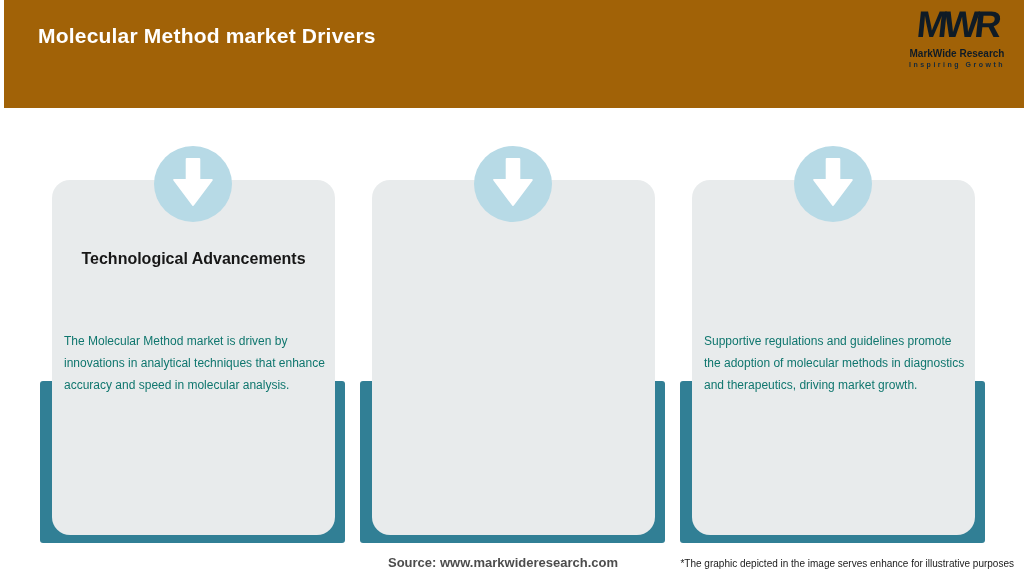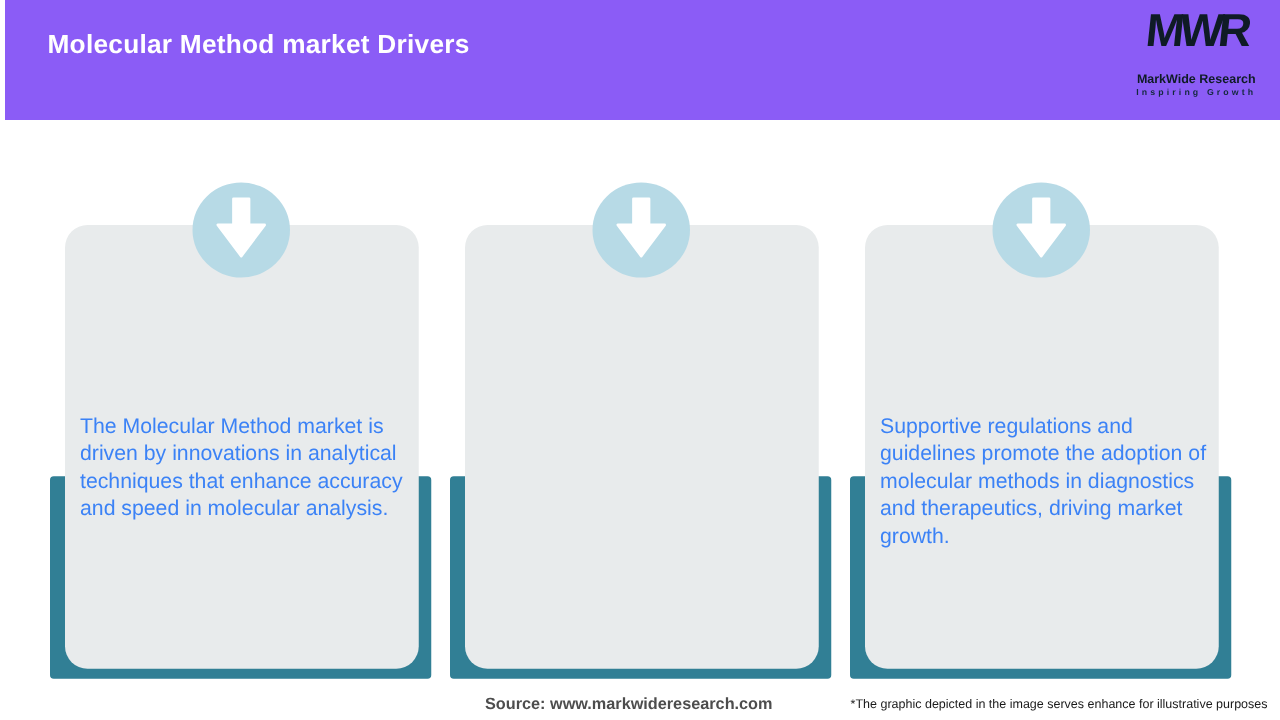--- a/index.html
+++ b/index.html
@@ -3,37 +3,37 @@
 <meta charset="utf-8">
 <style>
   html,body{margin:0;padding:0;}
   body{
     width:1024px;height:576px;position:relative;overflow:hidden;
     background:#ffffff;
     font-family:"Liberation Sans", sans-serif;
   }
   
   .header{
-    position:absolute;left:4px;top:0;right:0;height:96px;
-    background:#8b5cf6;
+    position:absolute;left:4px;top:0;right:0;height:108px;
+    background:#a16207;
   }
   .header-title{
     position:absolute;left:34px;top:24px;
     color:#ffffff;font-size:21px;font-weight:700;letter-spacing:.2px;
   }
   .logo{
     position:absolute;right:12px;top:6px;width:110px;text-align:center;
     color:#0f1b26;line-height:1;
   }
   .logo-acronym{
     font-size:37px;font-weight:800;letter-spacing:-4px;
     transform:skewX(-6deg);display:inline-block;
     color:#0f1b26;
   }
-  .logo-name{font-size:10px;font-weight:800;margin-top:16px;color:#0f1b26;}
+  .logo-name{font-size:10px;font-weight:800;margin-top:6px;color:#0f1b26;}
   .logo-tagline{font-size:7px;font-weight:700;letter-spacing:2.5px;margin-top:2px;color:#13293d;}
   
   .col{position:absolute;top:0;width:305px;height:576px;}
   .col1{left:40px;} .col2{left:360px;} .col3{left:680px;}
   .frame{
     position:absolute;left:0;right:0;top:381px;height:162px;
     background:#317f95;border-radius:3px;
   }
   .card{
     position:absolute;left:12px;right:10px;top:180px;height:355px;
@@ -45,21 +45,21 @@
     background:#b7dae6;
     display:flex;align-items:center;justify-content:center;
   }
   .icon-circle svg{display:block;margin-top:-4px;}
   .card-title{
     position:absolute;left:12px;right:10px;top:250px;
     text-align:center;font-size:16px;font-weight:700;color:#171717;
   }
   .card-body{
     position:absolute;left:24px;right:20px;top:330px;
-    font-size:17px;line-height:22px;color:#3b82f6;
+    font-size:12px;line-height:22px;color:#0f766e;
   }
   
   .source{
     position:absolute;left:0;top:555px;width:1006px;text-align:center;
     font-size:13px;font-weight:700;color:#4d4d4d;
   }
   .disclaimer{
     position:absolute;right:10px;top:558px;
     font-size:10px;color:#1a1a1a;
   }
@@ -77,20 +77,21 @@
 </div>
 
 <div class="col col1">
   <div class="frame"></div>
   <div class="card"></div>
   <div class="icon-circle">
     <svg width="42" height="50" viewBox="0 0 40 48">
       <path d="M14 2 h12 v20 h12 L20 46 L2 22 h12 Z" fill="#ffffff" stroke="#ffffff" stroke-width="2" stroke-linejoin="round"></path>
     </svg>
   </div>
+  <div class="card-title">Technological Advancements</div>
   <div class="card-body">The Molecular Method market is driven by innovations in analytical techniques that enhance accuracy and speed in molecular analysis.</div>
 </div>
 
 <div class="col col2">
   <div class="frame"></div>
   <div class="card"></div>
   <div class="icon-circle">
     <svg width="42" height="50" viewBox="0 0 40 48">
       <path d="M14 2 h12 v20 h12 L20 46 L2 22 h12 Z" fill="#ffffff" stroke="#ffffff" stroke-width="2" stroke-linejoin="round"></path>
     </svg>

